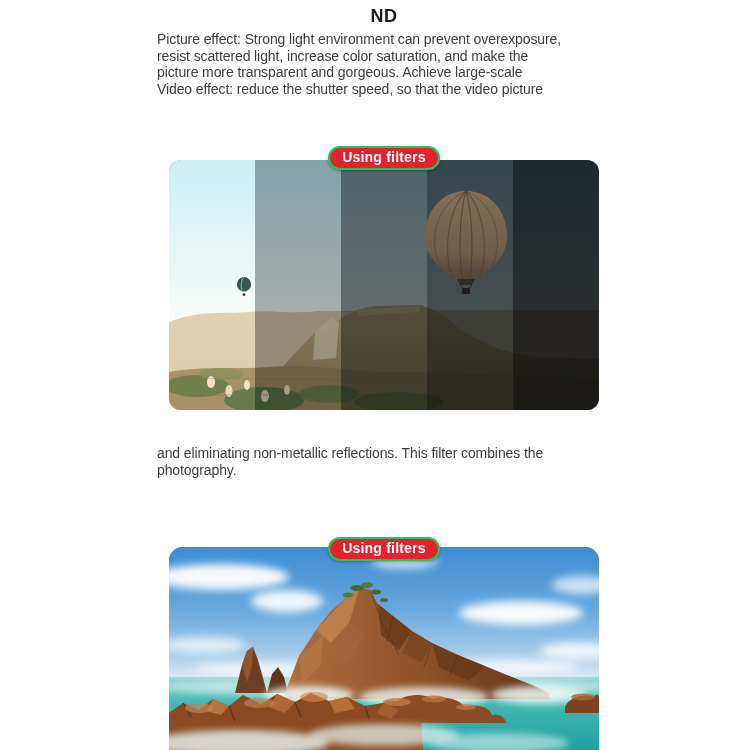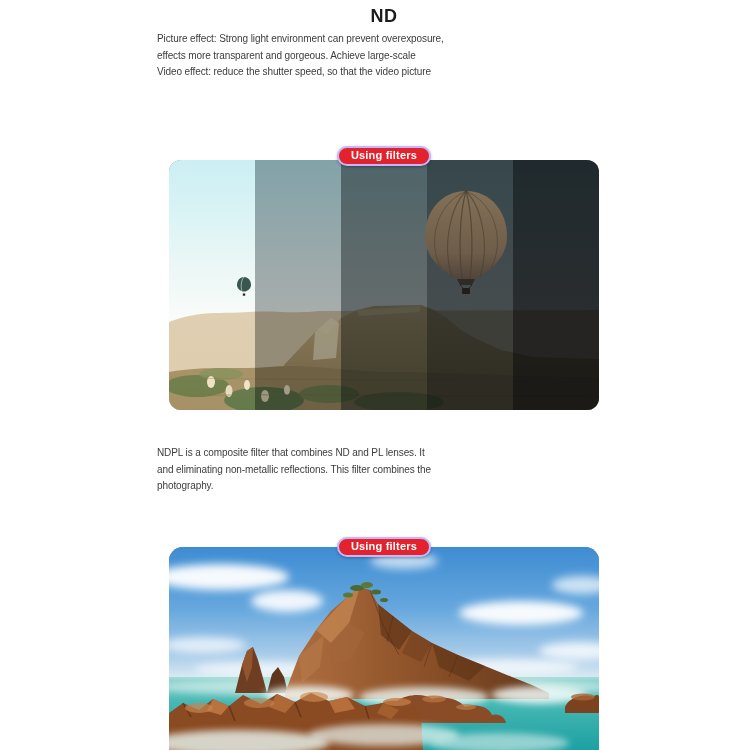--- a/index.html
+++ b/index.html
@@ -13,30 +13,30 @@
     position:relative;width:750px;height:750px;overflow:hidden;
     background:var(--page-bg);
     font-family:"Liberation Sans","DejaVu Sans",sans-serif;
   }
   .sec-title{
     position:absolute;left:169px;width:430px;text-align:center;
     font-size:18px;font-weight:bold;color:var(--heading);letter-spacing:.5px;
   }
   .para{position:absolute;left:157px;}
   .para .line{
-    white-space:nowrap;font-size:10px;line-height:16.5px;
+    white-space:nowrap;font-size:14px;line-height:16.5px;
     color:var(--text-dark);letter-spacing:-0.1px;
   }
   .badge-row{
     position:absolute;left:169px;width:430px;
     display:flex;justify-content:center;z-index:30;
   }
   .pill-badge{
-    background:var(--accent-red);color:#fff;border:2px solid #c4b5fd;
-    border-radius:999px;padding:1px 12px 3px;font-size:11px;font-weight:bold;
+    background:var(--accent-red);color:#fff;border:2px solid #22c55e;
+    border-radius:999px;padding:1px 12px 3px;font-size:14px;font-weight:bold;
     box-shadow:0 1px 3px rgba(0,0,0,.3);letter-spacing:.2px;
   }
   .img-frame{
     position:absolute;left:169px;width:430px;overflow:hidden;background:#777;
   }
   #img1{top:160px;height:250px;border-radius:12px;}
   #img2{top:547px;height:203px;border-radius:14px 14px 0 0;}
   .scene{position:absolute;left:0;top:0;display:block;}
   .strip{position:absolute;top:0;height:100%;width:86px;z-index:5;}
   .strip.s0{left:0;  background:linear-gradient(180deg,rgba(255,255,255,.18),rgba(255,255,255,.06));}
@@ -54,21 +54,22 @@
 </style>
 </head>
 <body>
 
 <div class="page">
 
   <div class="sec-title" style="top:6px">ND</div>
 
   <div class="para" style="top:31px">
     <div class="line">Picture effect: Strong light environment can prevent overexposure,</div>
-    <div class="line">effects more transparent and gorgeous. Achieve large-scale</div>
+    <div class="line">resist scattered light, increase color saturation, and make the</div>
+    <div class="line">picture more transparent and gorgeous. Achieve large-scale</div>
     <div class="line">Video effect: reduce the shutter speed, so that the video picture</div>
   </div>
 
   <div class="badge-row" style="top:146px">
     <span class="pill-badge">Using filters</span>
   </div>
 
   <div class="img-frame" id="img1">
     <svg class="scene" width="430" height="250" viewBox="0 0 430 250">
       <defs>
@@ -133,21 +134,20 @@
 
     <span class="filter-label fl0">none</span>
     <span class="filter-label fl1">ND8</span>
     <span class="filter-label fl2">ND16</span>
     <span class="filter-label fl3">ND32</span>
     <span class="filter-label fl4">ND64</span>
   </div>
 
 
   <div class="para" style="top:445px">
-    <div class="line">NDPL is a composite filter that combines ND and PL lenses. It</div>
     <div class="line">and eliminating non-metallic reflections. This filter combines the</div>
     <div class="line">photography.</div>
   </div>
 
   <div class="badge-row" style="top:537px">
     <span class="pill-badge">Using filters</span>
   </div>
 
   <div class="img-frame" id="img2">
     <svg class="scene" width="430" height="203" viewBox="0 0 430 203">

